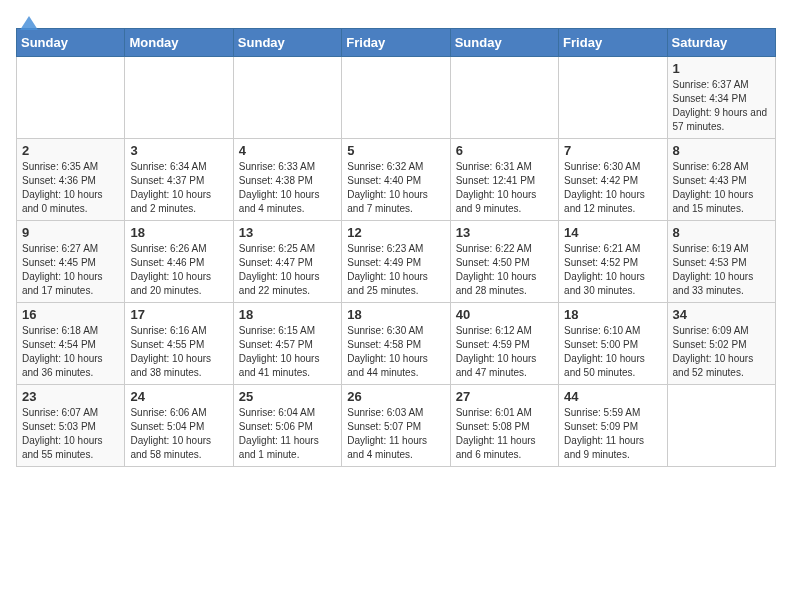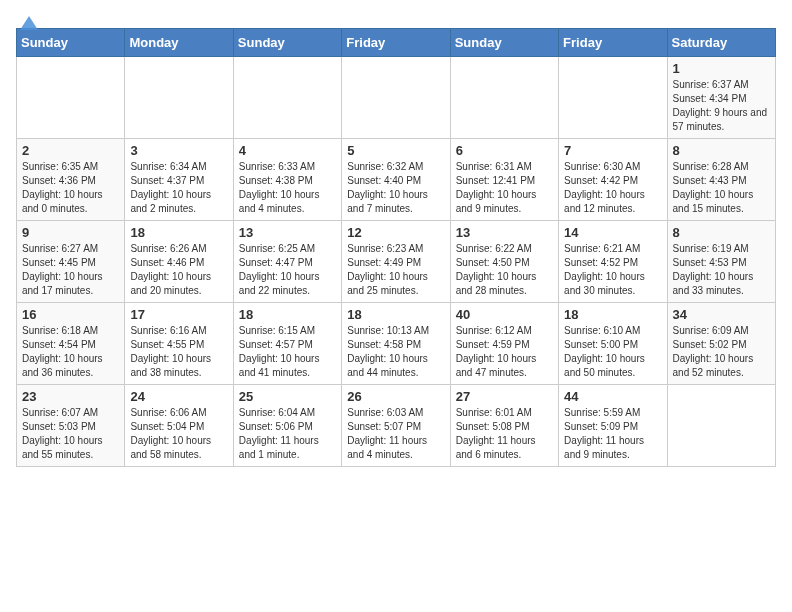--- a/index.html
+++ b/index.html
@@ -235,21 +235,21 @@
 Daylight: 10 hours and 38 minutes.</div>
         </td>
         <td>
           <span class="day-num">18</span>
           <div class="day-info">Sunrise: 6:15 AM
 Sunset: 4:57 PM
 Daylight: 10 hours and 41 minutes.</div>
         </td>
         <td>
           <span class="day-num">18</span>
-          <div class="day-info">Sunrise: 10:13 AM
+          <div class="day-info">Sunrise: 6:30 AM
 Sunset: 4:58 PM
 Daylight: 10 hours and 44 minutes.</div>
         </td>
         <td>
           <span class="day-num">40</span>
           <div class="day-info">Sunrise: 6:12 AM
 Sunset: 4:59 PM
 Daylight: 10 hours and 47 minutes.</div>
         </td>
         <td>

